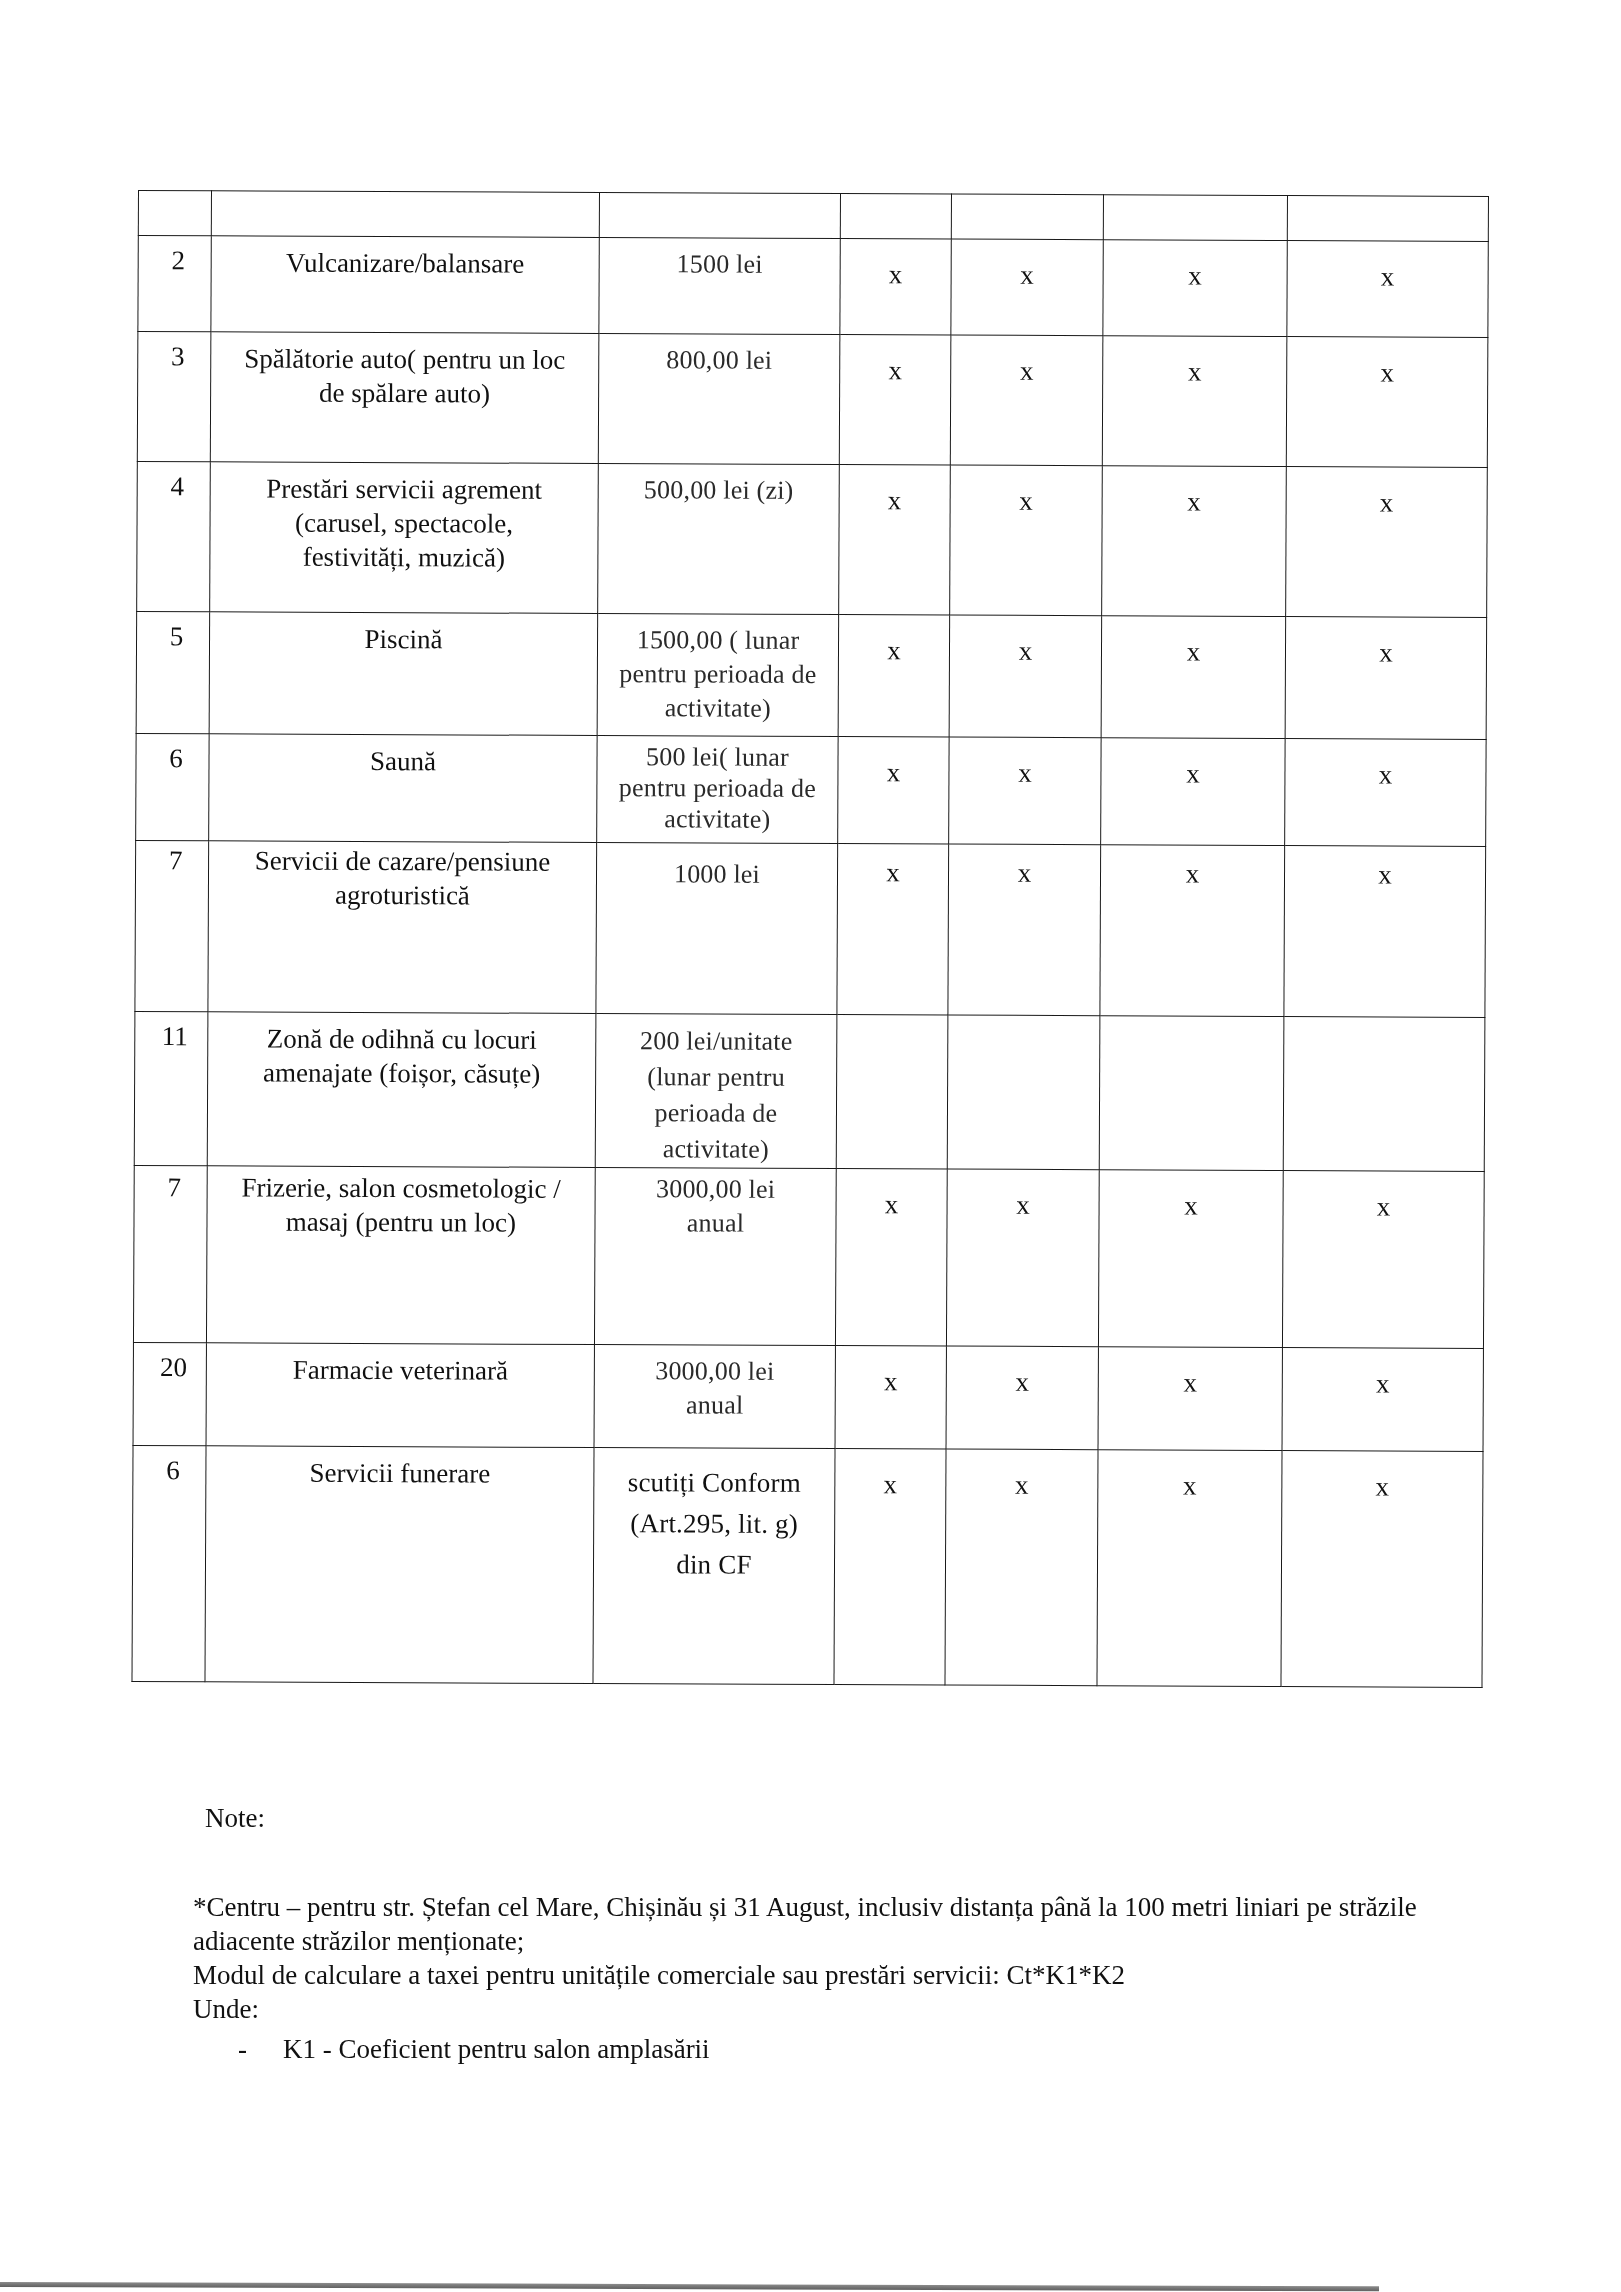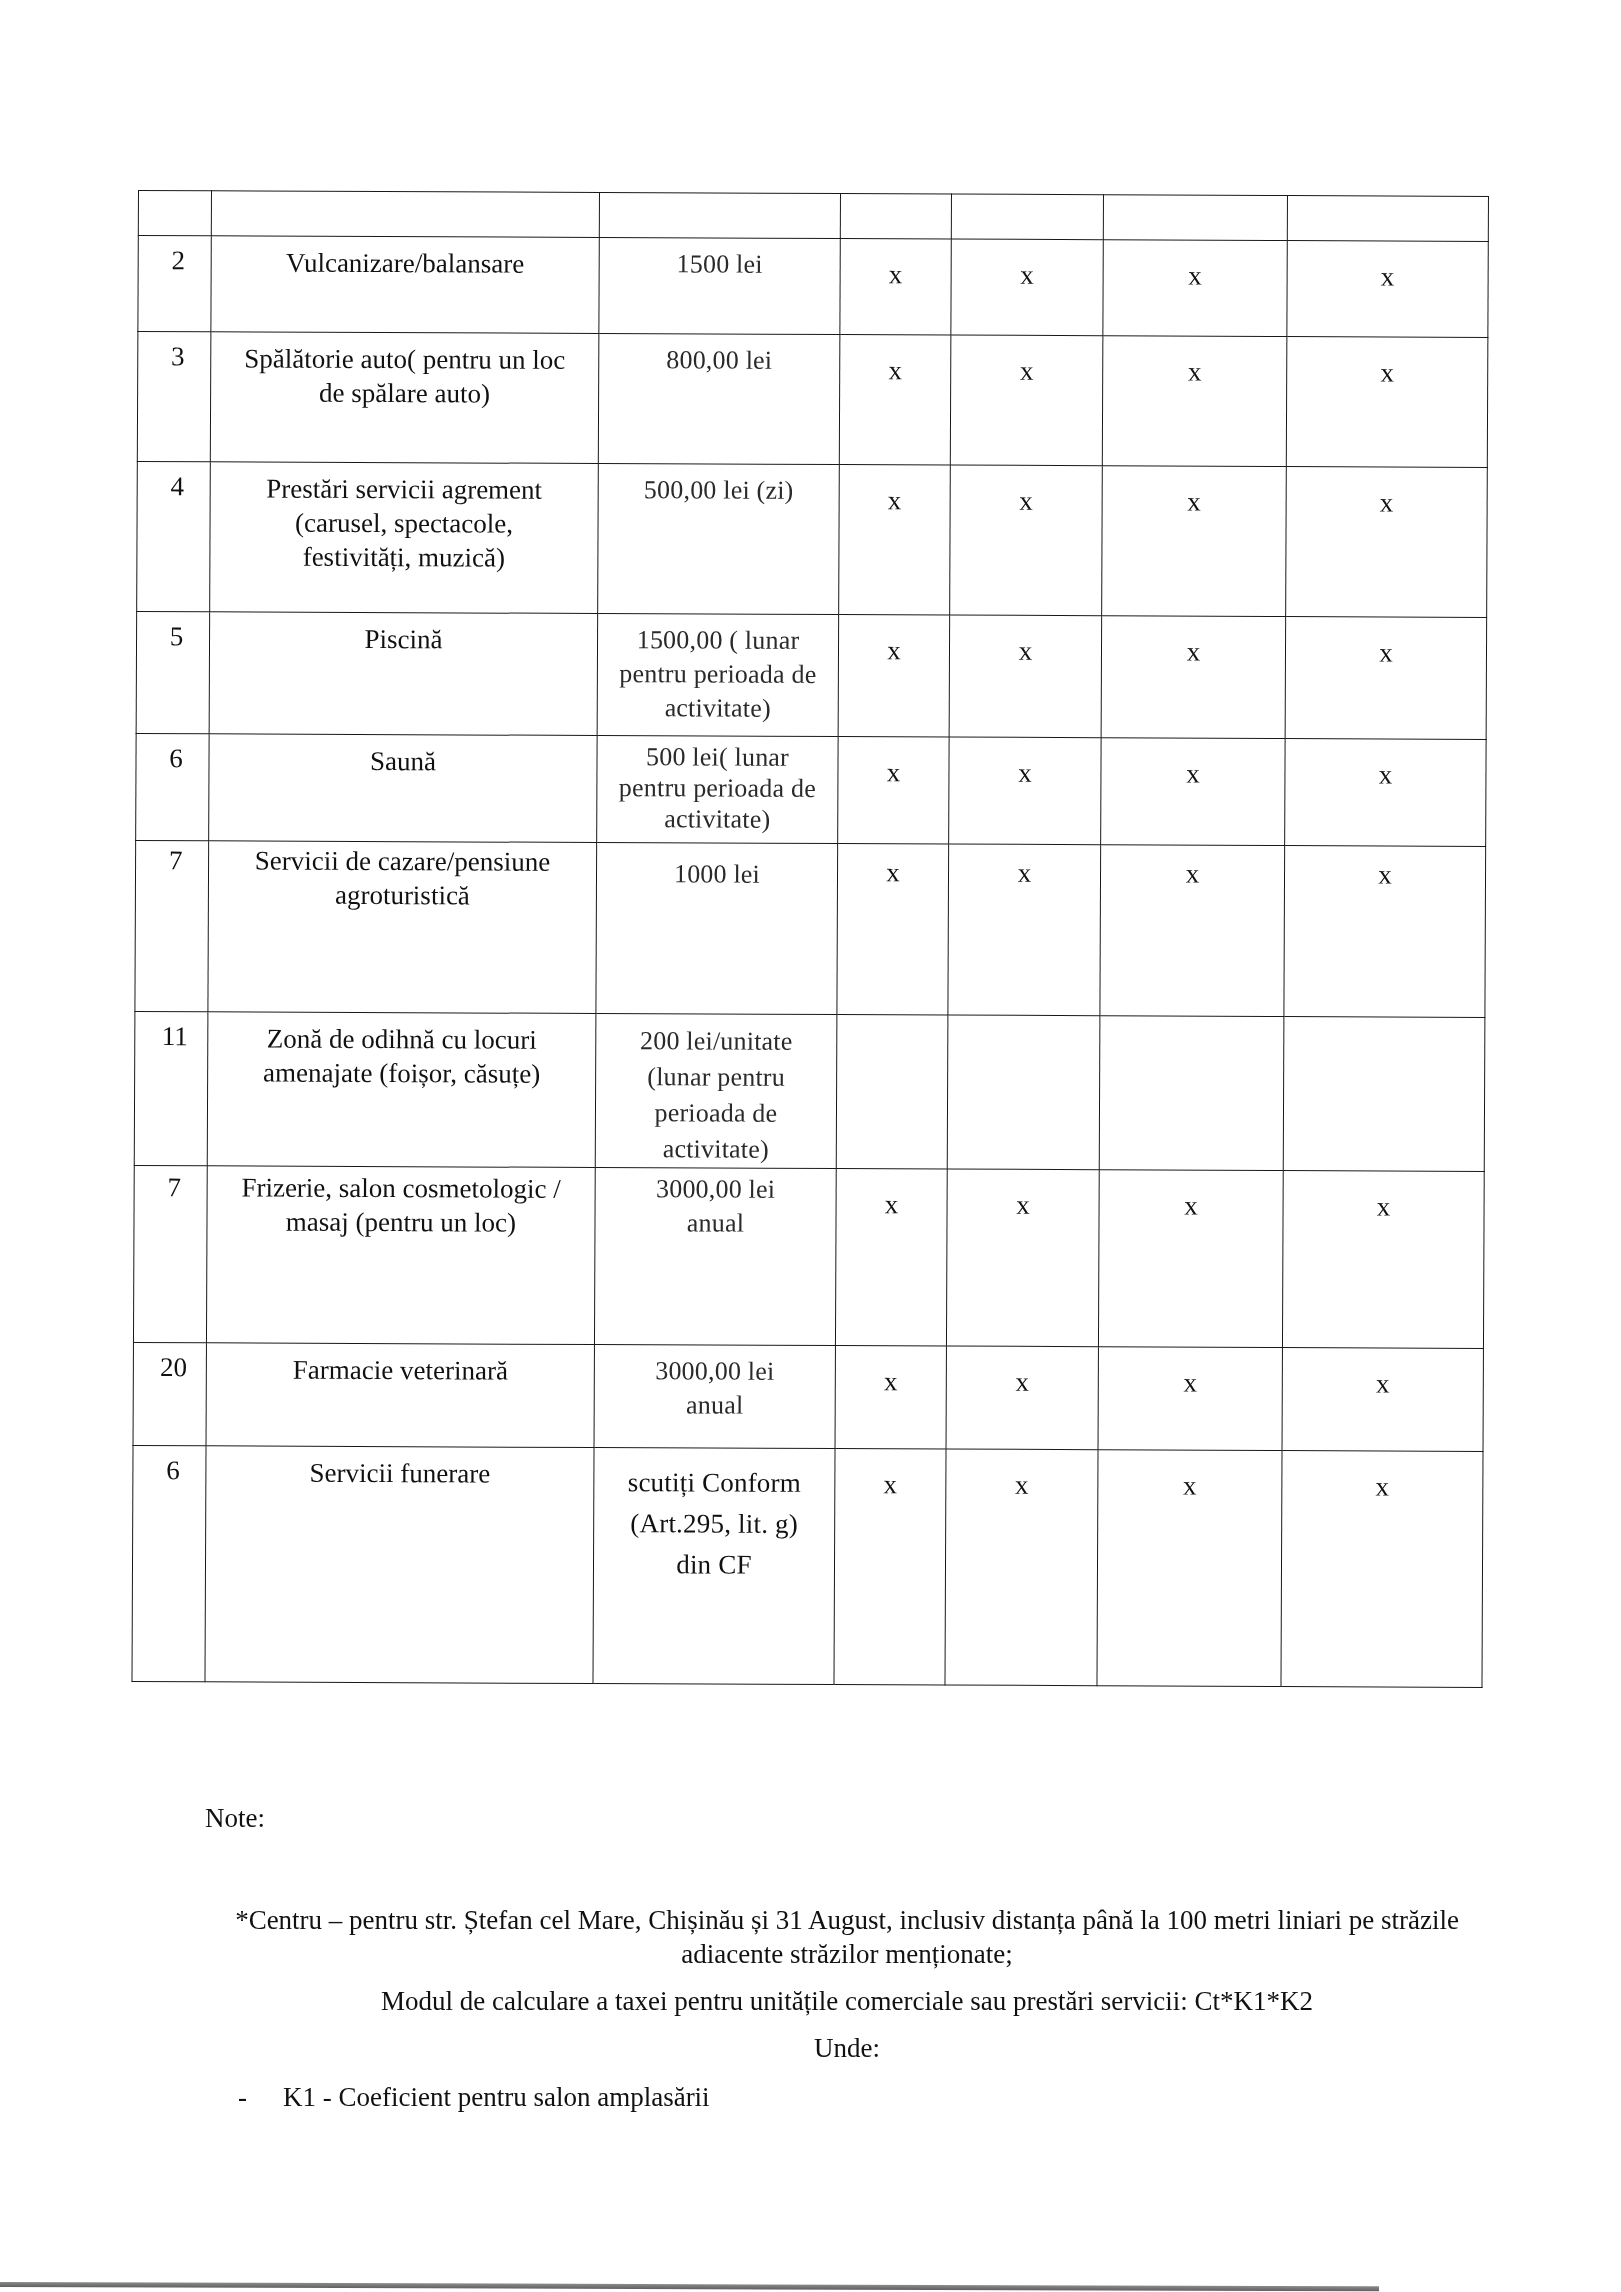--- a/index.html
+++ b/index.html
@@ -56,21 +56,21 @@
 
     .notes {
       position: absolute;
       left: 193px;
       top: 1789px;
       width: 1308px;
       font-size: 27px;
       line-height: 34px;
     }
     .notes .note-title { margin: 12px; }
-    .notes .note-para { margin: 13px; text-align: center; }
+    .notes .note-para { margin: 0; }
     .notes .gap { height: 43px; }
     .notes ul {
       list-style: none;
       margin: 3.6px 0 0 0;
       padding: 0;
     }
     .notes li {
       position: relative;
       padding-left: 90px;
       line-height: 38px;

